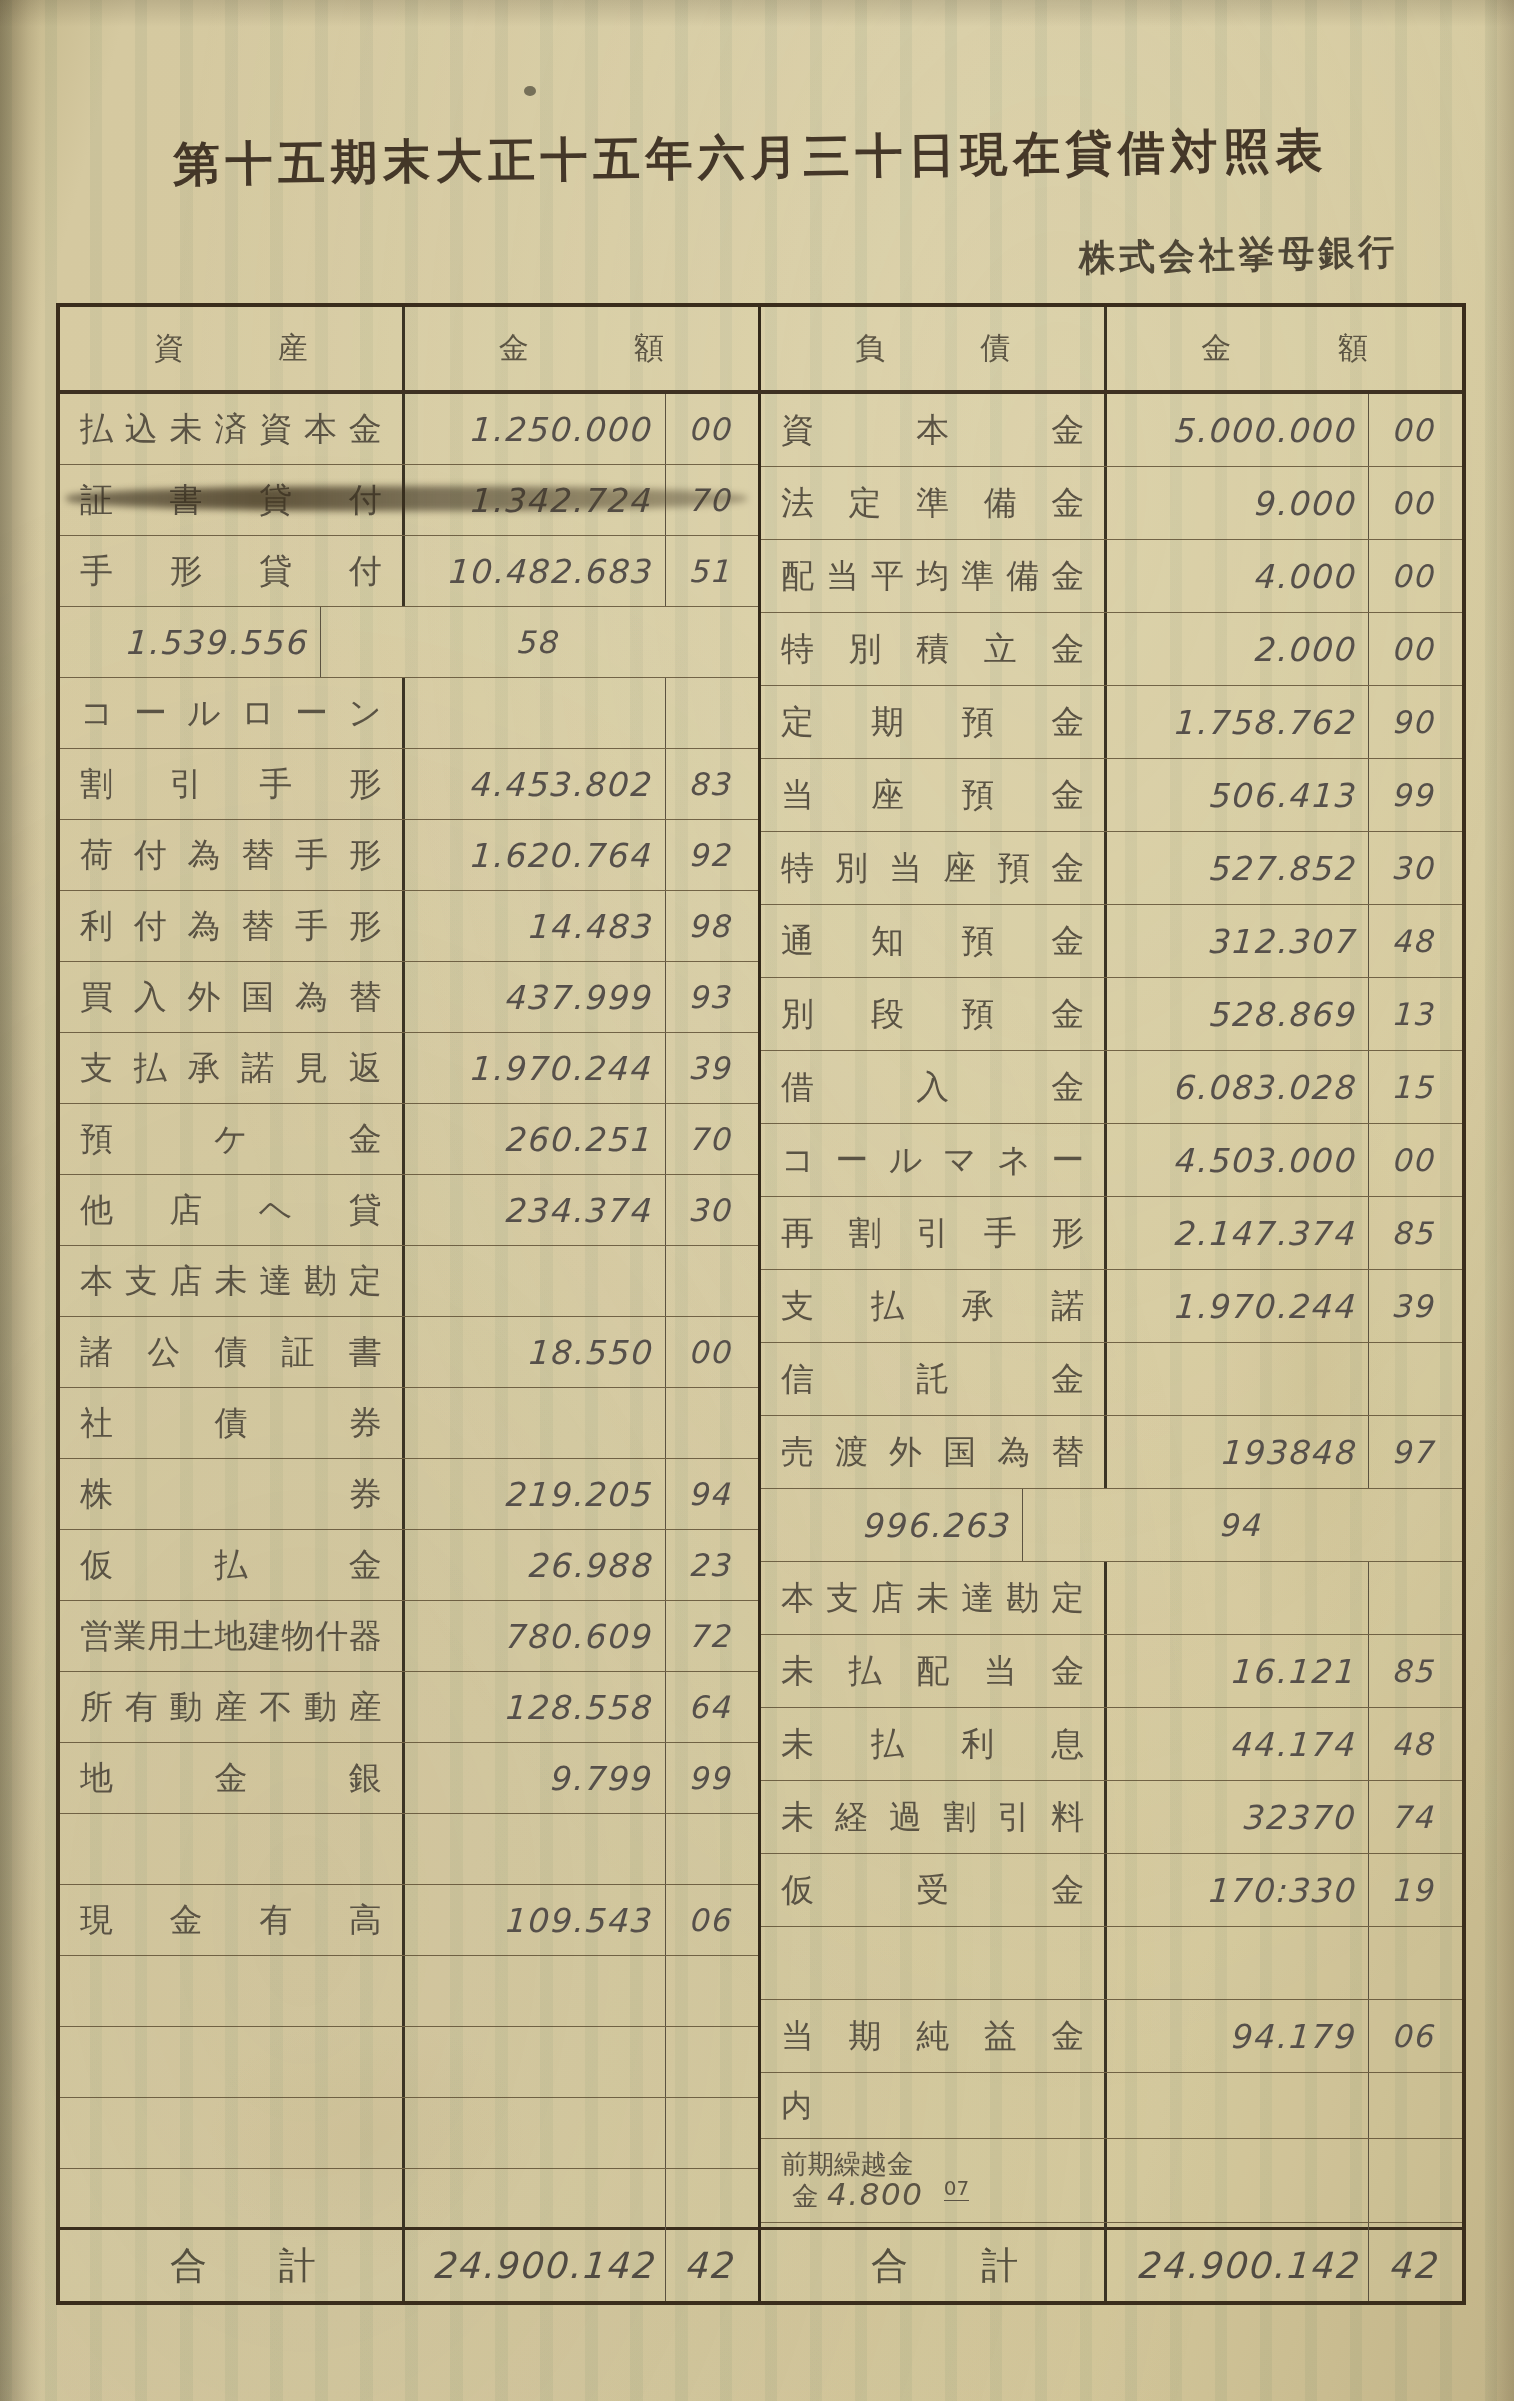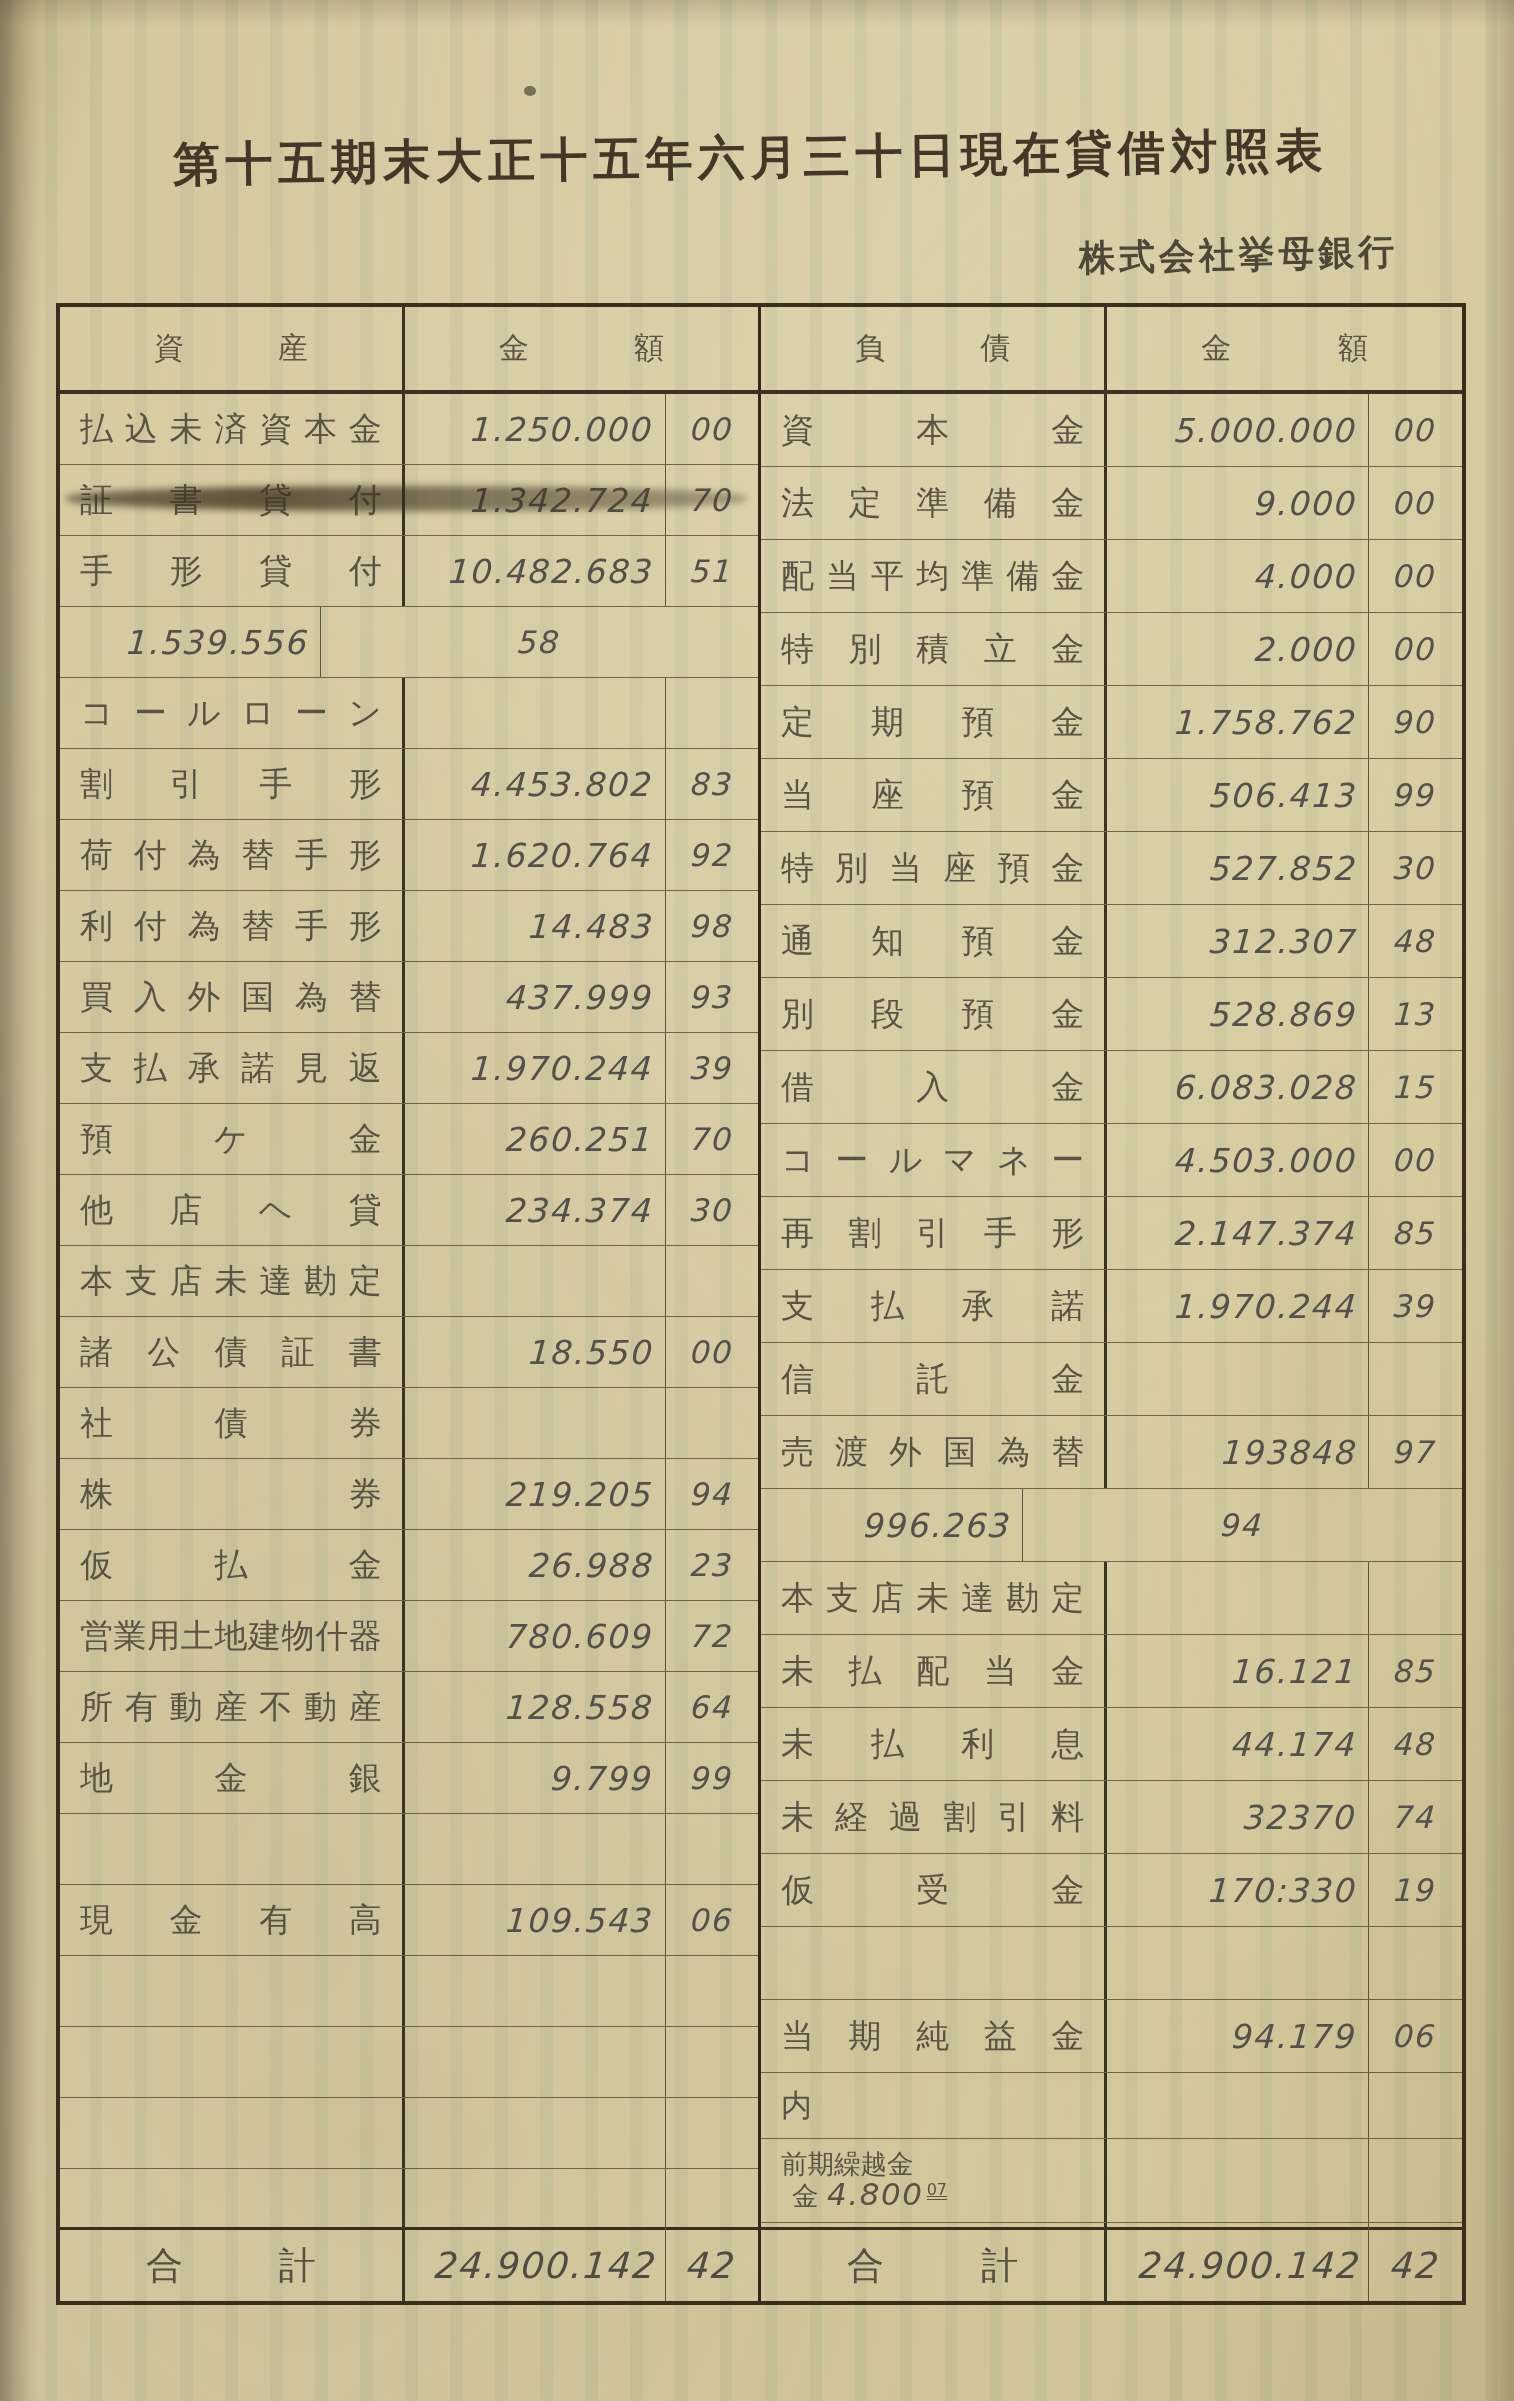--- a/index.html
+++ b/index.html
@@ -76,28 +76,28 @@
   .sen-text{font-size:31px;}
 
   .row.smudged::after{content:"";position:absolute;left:6.2px;right:11px;top:30%;height:25px;
     background:linear-gradient(90deg, rgba(45,36,22,0.55), rgba(62,50,30,0.78) 28%, rgba(50,40,25,0.55) 55%, rgba(72,60,38,0.5) 80%, rgba(60,48,30,0.35));
     filter:blur(3.9px);border-radius:45%;}
 
   .note-wrap{display:flex;flex-direction:column;line-height:1.05;width:100%;}
   .note-l1{font-size:26.5px;color:#5a5344;}
   .note-l2{font-size:26.5px;color:#5a5344;padding-left:11px;}
   .note-amt{font-size:31px;font-style:italic;letter-spacing:1.6px;}
-  .note-sup{font-size:16px;vertical-align:super;border-bottom:1.6px solid #5a5344;margin-left:3px;text-decoration:underline;}
+  .note-sup{font-size:20px;vertical-align:super;border-bottom:1.6px solid #5a5344;margin-left:20px;}
 
   .t-label{flex:0 0 49.4%;border-right:3.1px solid #3b3424;padding:0 86px;box-sizing:border-box;
     display:flex;align-items:center;}
   .t-amount{flex:0 0 37.4%;border-right:1.6px solid #5b5240;display:flex;align-items:center;
     justify-content:flex-end;padding-right:7.8px;box-sizing:border-box;}
   .t-sen{flex:1;display:flex;align-items:center;justify-content:center;}
-  .t-text{width:100%;font-size:37px;color:#55503f;text-align:justify;text-align-last:justify;}
+  .t-text{width:100%;font-size:37px;color:#55503f;text-align:justify;text-align-last:justify;margin-left:24px;}
   .t-num{font-size:36px;color:#514b42;font-style:italic;transform:skewX(-5deg);letter-spacing:1.6px;}
 </style>
 </head>
 <body>
 
 <div class="stripes"></div>
 <div class="edge-left"></div>
 <div class="edge-right"></div>
 <div class="edge-top"></div>
 <div class="fleck"></div>

